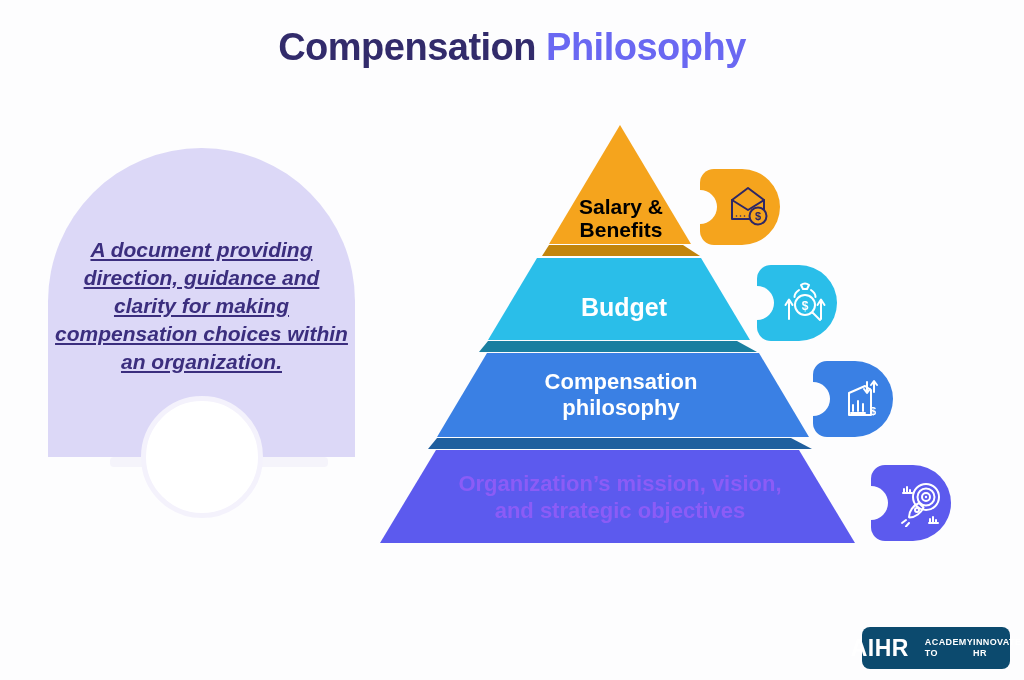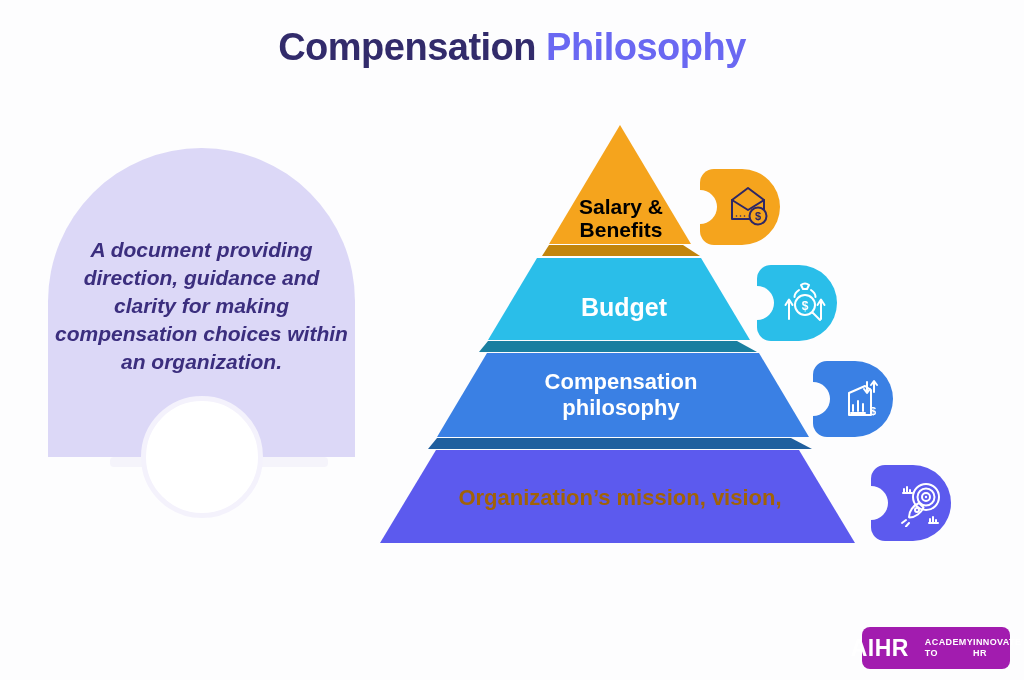--- a/index.html
+++ b/index.html
@@ -26,34 +26,34 @@
     position:absolute; left:110px; top:457px; width:218px; height:10px;
     background:#F5F4FB; border-radius:4px;
   }
   .arch-notch {
     position:absolute; left:141px; top:396px; width:122px; height:122px;
     background:#FFFFFF; border:5px solid #F4F2FC; border-radius:50%;
   }
   .definition-text {
     position:absolute; left:55px; top:236px; width:293px;
     text-align:center; font-style:italic; font-weight:600;
-    font-size:21px; line-height:28px; color:#3B2E7E;
+    font-size:21px; line-height:28px; color:#3B2E7E;text-decoration:underline;
   }
 
   
   .pyramid-svg { position:absolute; left:370px; top:110px; width:620px; height:450px; }
 
   .lvl-label {
     position:absolute; transform:translate(-50%,-50%);
     text-align:center; font-weight:700; white-space:nowrap; z-index:3;
   }
   .lvl1-label { left:621px; top:218px; font-size:21px; line-height:23px; color:#000000; }
   .lvl2-label { left:624px; top:297px; font-size:25px; line-height:26px; color:#FFFFFF;margin-top:10px; }
   .lvl3-label { left:621px; top:395px; font-size:22px; line-height:26px; color:#FFFFFF; }
-  .lvl4-label { left:620px; top:497px; font-size:22px; line-height:27px; color:#a16207; }
+  .lvl4-label { left:620px; top:497px; font-size:22px; line-height:27px; color:#8b5cf6; }
 
   
   .badge {
     position:absolute; width:80px; height:76px; z-index:4;
     border-radius:14px 38px 38px 14px;
   }
   .badge::before {
     content:""; position:absolute; left:-17px; top:50%; margin-top:-17px;
     width:34px; height:34px; border-radius:50%; background:#FDFDFE;
   }
@@ -63,21 +63,21 @@
   }
   .badge svg { width:48px; height:48px; }
   .badge-1 { left:700px; top:169px; background:#F5A41D; color:#2D2766; }
   .badge-2 { left:757px; top:265px; background:#2ABEE9; color:#FFFFFF; }
   .badge-3 { left:813px; top:361px; background:#3A80E4; color:#FFFFFF; }
   .badge-4 { left:871px; top:465px; background:#5C5AEE; color:#FFFFFF; }
 
   
   .logo {
     position:absolute; left:862px; top:627px; width:148px; height:42px;
-    background:#a21caf; border-radius:8px;
+    background:#0c4a6e; border-radius:8px;
     display:flex; align-items:center; justify-content:center; gap:8px;
     color:#ffffff;
   }
   .logo-brand { font-size:23px; font-weight:800; letter-spacing:0.5px; }
   .logo-divider { width:2px; height:24px; background:#ffffff; opacity:0.95; }
   .logo-tagline { display:flex; font-size:9px; font-weight:700; letter-spacing:0.4px; line-height:11px; }
 </style>
 </head>
 <body>
 
@@ -114,20 +114,21 @@
   </div>
   <div class="lvl-label lvl2-label">
     <div>Budget</div>
   </div>
   <div class="lvl-label lvl3-label">
     <div>Compensation</div>
     <div>philosophy</div>
   </div>
   <div class="lvl-label lvl4-label">
     <div>Organization’s mission, vision,</div>
+    <div>and strategic objectives</div>
   </div>
 
   <div class="badge badge-1">
     <div class="icon-wrap">
       <svg viewBox="0 0 48 48" fill="none" stroke="currentColor" stroke-width="2" stroke-linecap="round" stroke-linejoin="round">
         <path d="M8 17 L24 5 L40 17 V36 H8 Z"></path>
         <path d="M8 17 L24 27 L40 17"></path>
         <circle cx="12.5" cy="33" r="0.8" fill="currentColor" stroke="none"></circle>
         <circle cx="16.5" cy="33" r="0.8" fill="currentColor" stroke="none"></circle>
         <circle cx="20.5" cy="33" r="0.8" fill="currentColor" stroke="none"></circle>

